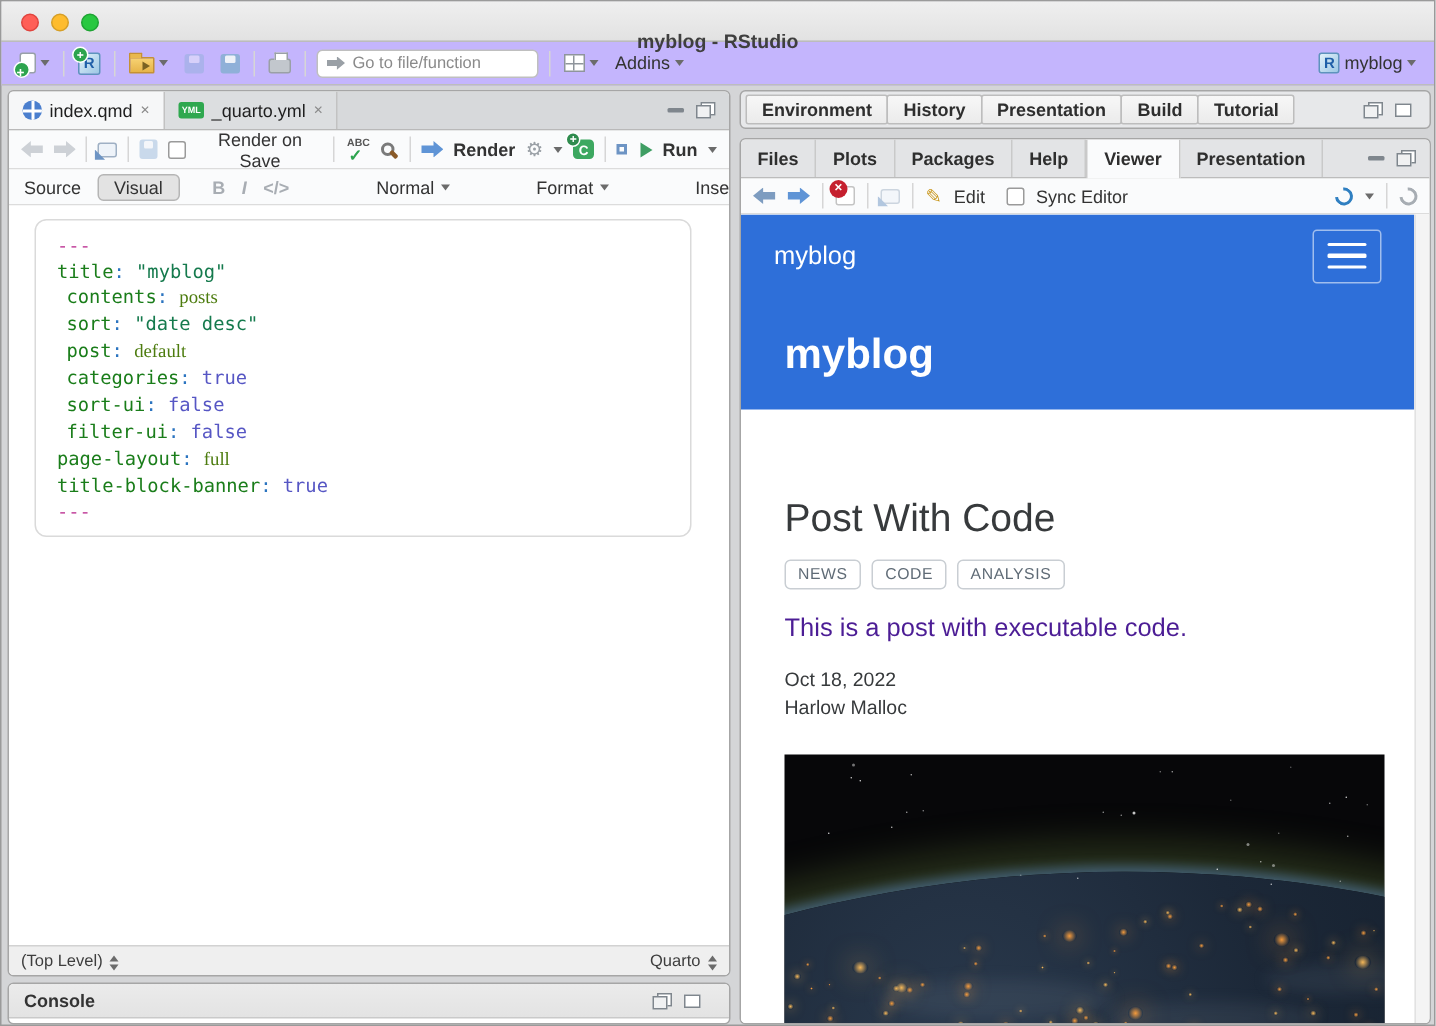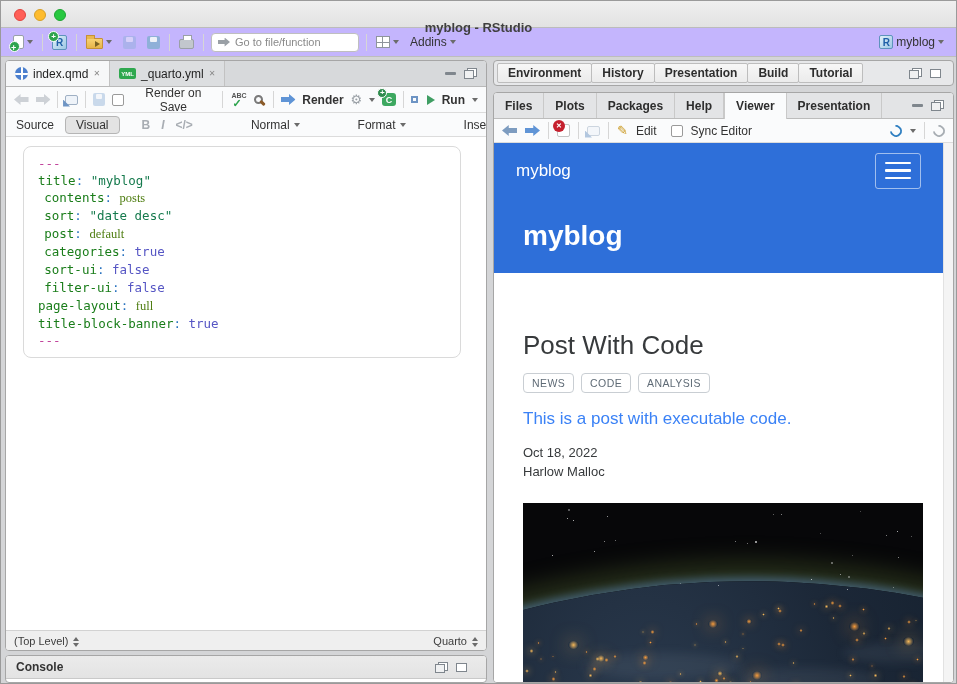--- a/index.html
+++ b/index.html
@@ -188,21 +188,21 @@
   .vham { width:46px; height:36px; border:1px solid rgba(255,255,255,.55); border-radius:3px;
           display:flex; flex-direction:column; justify-content:center; align-items:center; gap:5px; }
   .vham span { width:26px; height:2.5px; background:#fff; border-radius:1px; }
   .vbanner { height:75px; background:#2e6fd9; display:flex; align-items:center; padding:0 29px; }
   .vbanner-title { color:#fff; font-size:28px; font-weight:bold; }
   .post { padding:57px 20px 0 29px; }
   .post-title { font-size:26px; font-weight:500; color:#373a3c; margin-bottom:12px; }
   .tags { display:flex; gap:7px; margin-bottom:16px; }
   .tag { font-size:10.5px; letter-spacing:.4px; color:#5f6b76; border:1px solid #c9ced3;
          border-radius:4px; padding:3px 8px; }
-  .post-desc { font-size:17px; color:#3b82f6; margin-bottom:14px; }
+  .post-desc { font-size:17px; color:#4c1d95; margin-bottom:14px; }
   .post-meta { font-size:13px; color:#373a3c; line-height:19px; margin-bottom:22px; }
 
   
   .earth { position:relative; width:400px; height:210px; background:#070709; overflow:hidden; }
   .earth .globe { position:absolute; left:-600px; top:80px; width:1600px; height:1400px; border-radius:50%;
         transform:rotate(-7.5deg); transform-origin:800px 700px;
         background:radial-gradient(ellipse at 50% 12%, #2c3c50 0%, #1c2838 18%, #101a26 45%, #0a111b 70%);
         box-shadow:0 -3px 8px 1px rgba(100,150,220,.45), 0 -14px 26px 5px rgba(120,150,70,.30); }
   .earth .dot { position:absolute; border-radius:50%; }
   .earth .cloud { position:absolute; background:rgba(175,185,195,.09); border-radius:50%; filter:blur(5px); }

